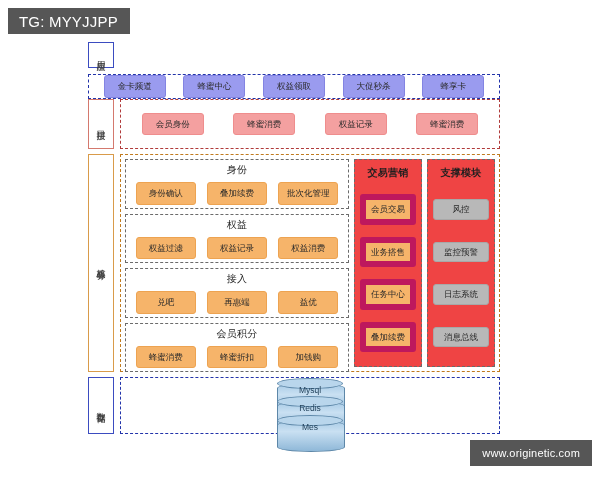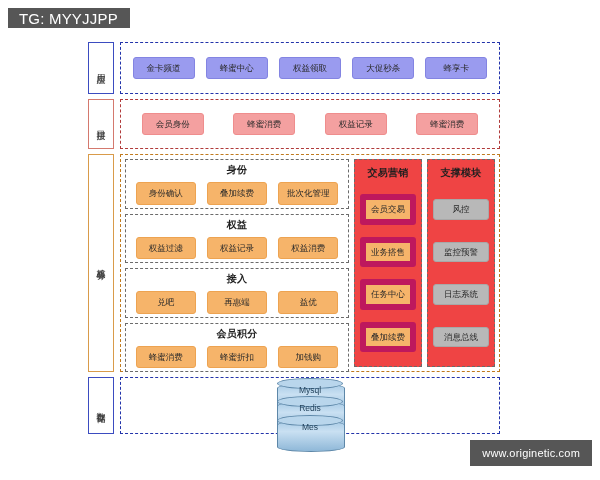--- a/index.html
+++ b/index.html
@@ -20,21 +20,21 @@
     position: absolute;
     background: #565656;
     color: #ffffff;
     font-size: 15px;
     letter-spacing: 0.2px;
     display: flex;
     align-items: center;
     padding: 0 12px;
     box-sizing: border-box;
   }
-  #wm-top   { left: 8px;  top: 8px;  height: 20px; padding-left: 11px; }
+  #wm-top   { left: 8px;  top: 8px;  height: 26px; padding-left: 11px; }
   #wm-bottom{ right: 8px; bottom: 14px; height: 26px; font-size: 11px; }
 
   
   #diagram {
     position: absolute;
     left: 88px;
     top: 42px;
     width: 412px;
     height: 392px;
     box-sizing: border-box;
@@ -148,21 +148,21 @@
     box-sizing: border-box;
     flex: 1 1 0;
     display: flex;
     flex-direction: column;
     align-items: center;
     justify-content: center;
     padding: 3px 2px;
   }
   .group-title {
     font-size: 10px;
-    font-weight: bold;
+    font-weight: normal;
     color: #1f1f1f;
     margin-bottom: 5px;
     letter-spacing: 0.3px;
   }
   .group-chips {
     display: flex;
     justify-content: space-around;
     width: 100%;
     gap: 4px;
     padding: 0 4px;
@@ -239,21 +239,21 @@
     margin-top: 6px;
   }
 </style>
 </head>
 <body>
 
 <div class="watermark" id="wm-top">TG: MYYJJPP</div>
 
 <div id="diagram">
 
-  <div class="layer-row" id="row-app" style="top:0px; height:52px; width:412px;">
+  <div class="layer-row" id="row-app" style="top:0px; height:52px; width:412px;flex-direction:column;">
     <div class="layer-label lbl-blue">应用层</div>
     <div class="layer-gap"></div>
     <div class="layer-body body-blue">
       <div class="chip-row">
         <div class="chip chip-app">金卡频道</div>
         <div class="chip chip-app">蜂蜜中心</div>
         <div class="chip chip-app">权益领取</div>
         <div class="chip chip-app">大促秒杀</div>
         <div class="chip chip-app">蜂享卡</div>
       </div>

